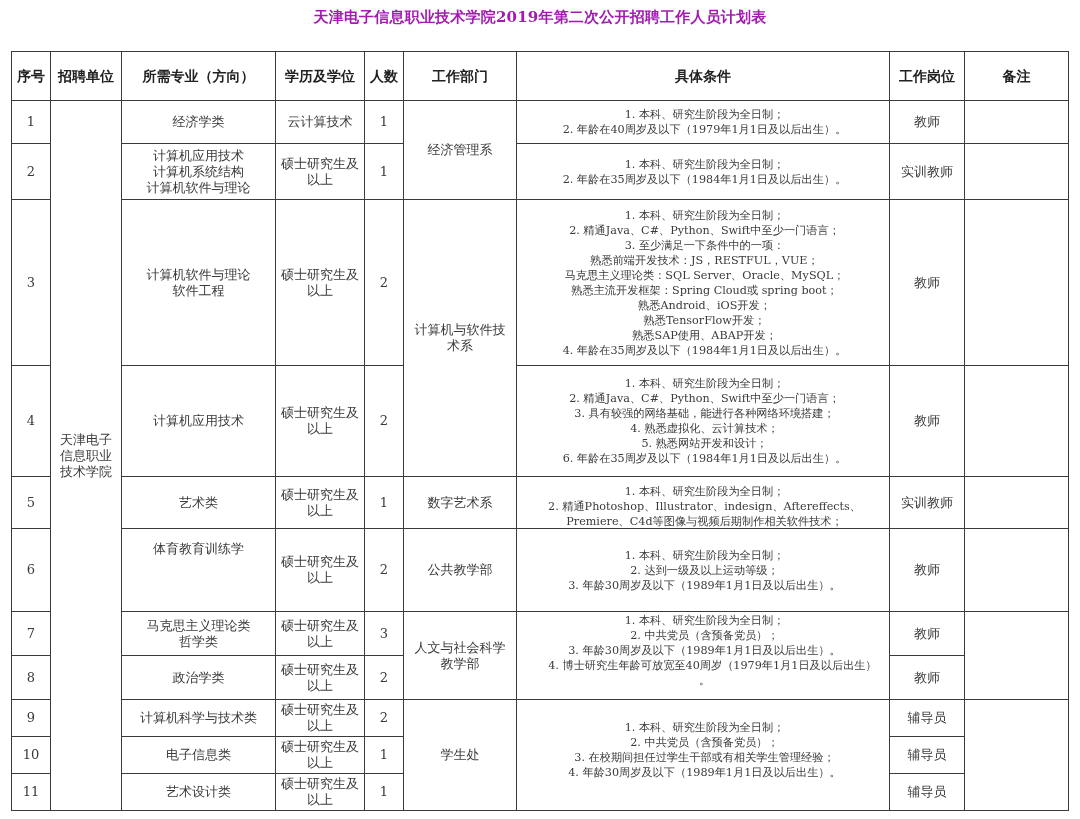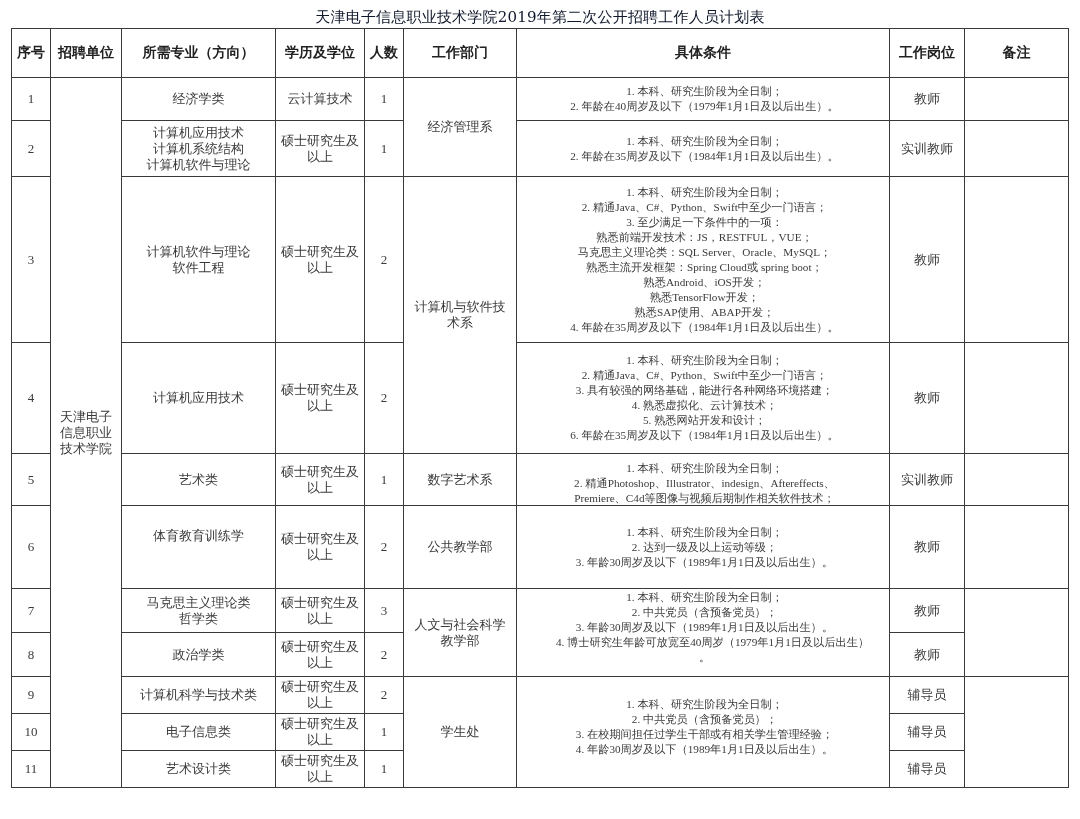--- a/index.html
+++ b/index.html
@@ -1,21 +1,21 @@
 <!DOCTYPE html>
 <html><head>
 <meta charset="utf-8">
 <style>
   html, body { margin: 0; padding: 0; background: #ffffff; }
   body { width: 1080px; height: 819px; position: relative; overflow: hidden;
          font-family: "DejaVu Serif", "Liberation Serif", serif; color: #333; }
   .title { position: absolute; left: 0; top: 8px; width: 1080px; text-align: center;
-           font-size: 15px; font-weight: normal; color: #0f172a; letter-spacing: 0.2px; }
-  table.plan { position: absolute; left: 11px; top: 28px; width: 1057px;
-               border-collapse: collapse; table-layout: fixed; font-family: Liberation Serif, serif; }
+           font-size: 15px; font-weight: bold; color: #a21caf; letter-spacing: 0.2px; }
+  table.plan { position: absolute; left: 11px; top: 51px; width: 1057px;
+               border-collapse: collapse; table-layout: fixed; }
   table.plan td, table.plan th { border: 1.6px solid #3a3a3a; padding: 0;
                text-align: center; vertical-align: middle; font-size: 13px;
                line-height: 16px; color: #3a3a3a; font-weight: normal; }
   table.plan th { font-size: 14px; color: #222; font-weight: bold; height: 48px; }
   .cond { text-align: right; padding-left: 3px !important;
           font-size: 11.2px !important; line-height: 15px !important; }
   .cond div { white-space: nowrap; }
   .cond .clip { height: 44px; overflow: hidden; }
   .indent { padding-left: 16px; white-space: nowrap; }
   .ml div { white-space: nowrap; }
@@ -167,21 +167,21 @@
         <div>2. 精通Photoshop、Illustrator、indesign、Aftereffects、</div>
         <div>Premiere、C4d等图像与视频后期制作相关软件技术；</div>
       </div>
     </td>
     <td>实训教师</td>
     <td></td>
   </tr>
 
   <tr style="height:83px">
     <td>6</td>
-    <td class="ml" style="vertical-align:top; padding-top:22px;">
+    <td class="ml" style="vertical-align:top; padding-top:12px;">
           <div>体育教育训练学</div>
         </td>
     <td class="ml">
       <div>硕士研究生及</div>
       <div>以上</div>
     </td>
     <td>2</td>
     <td class="ml">
           <div>公共教学部</div>
         </td>

